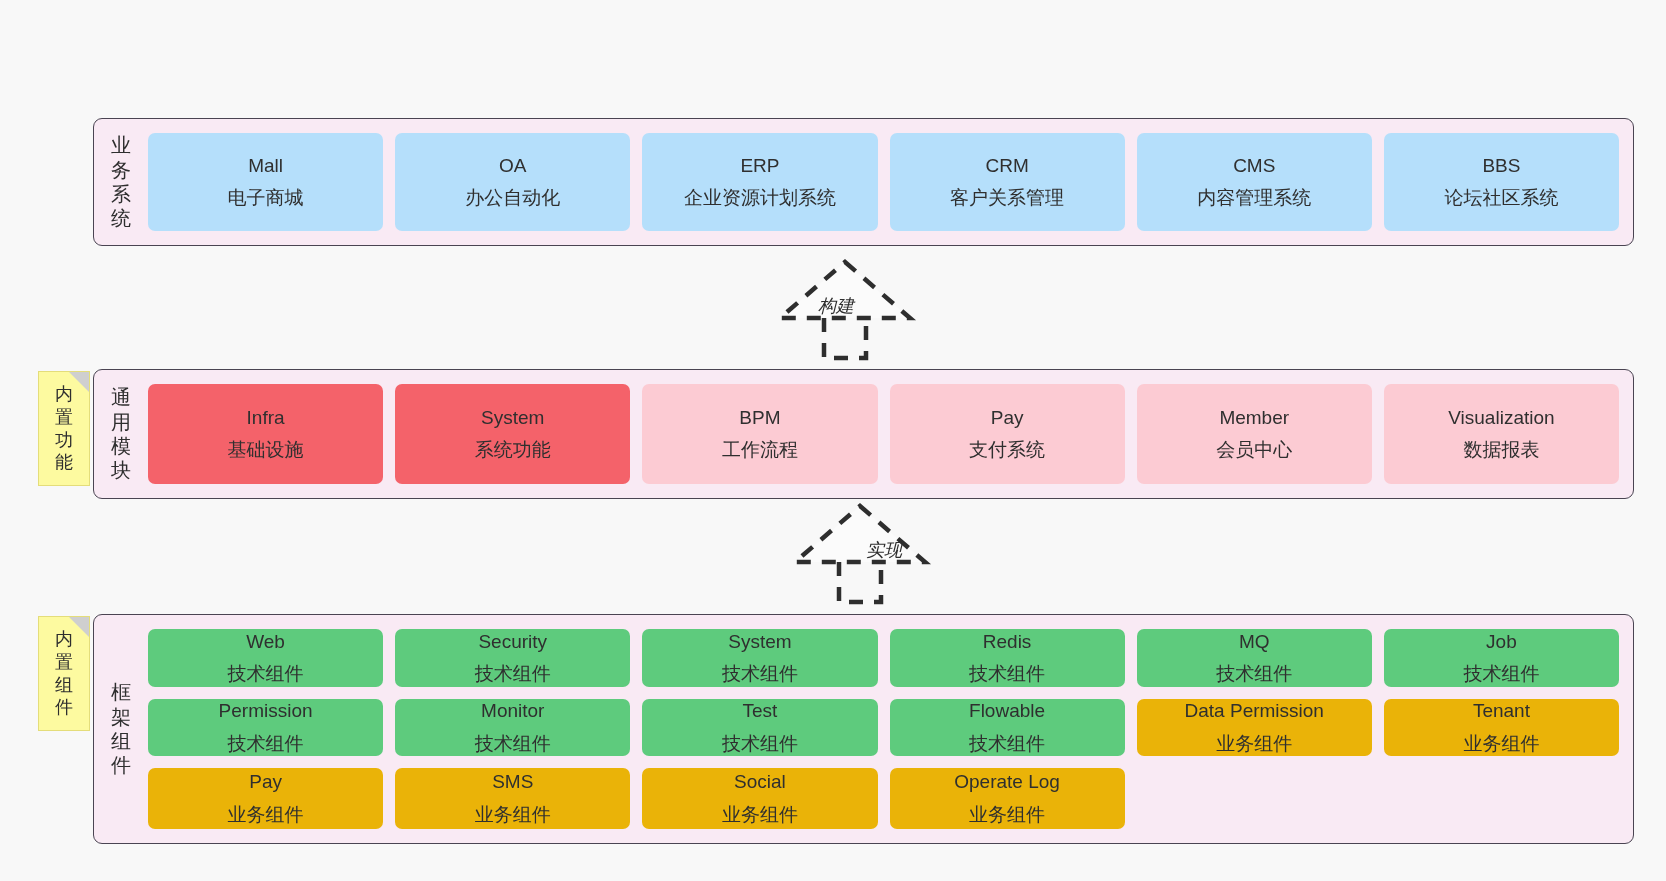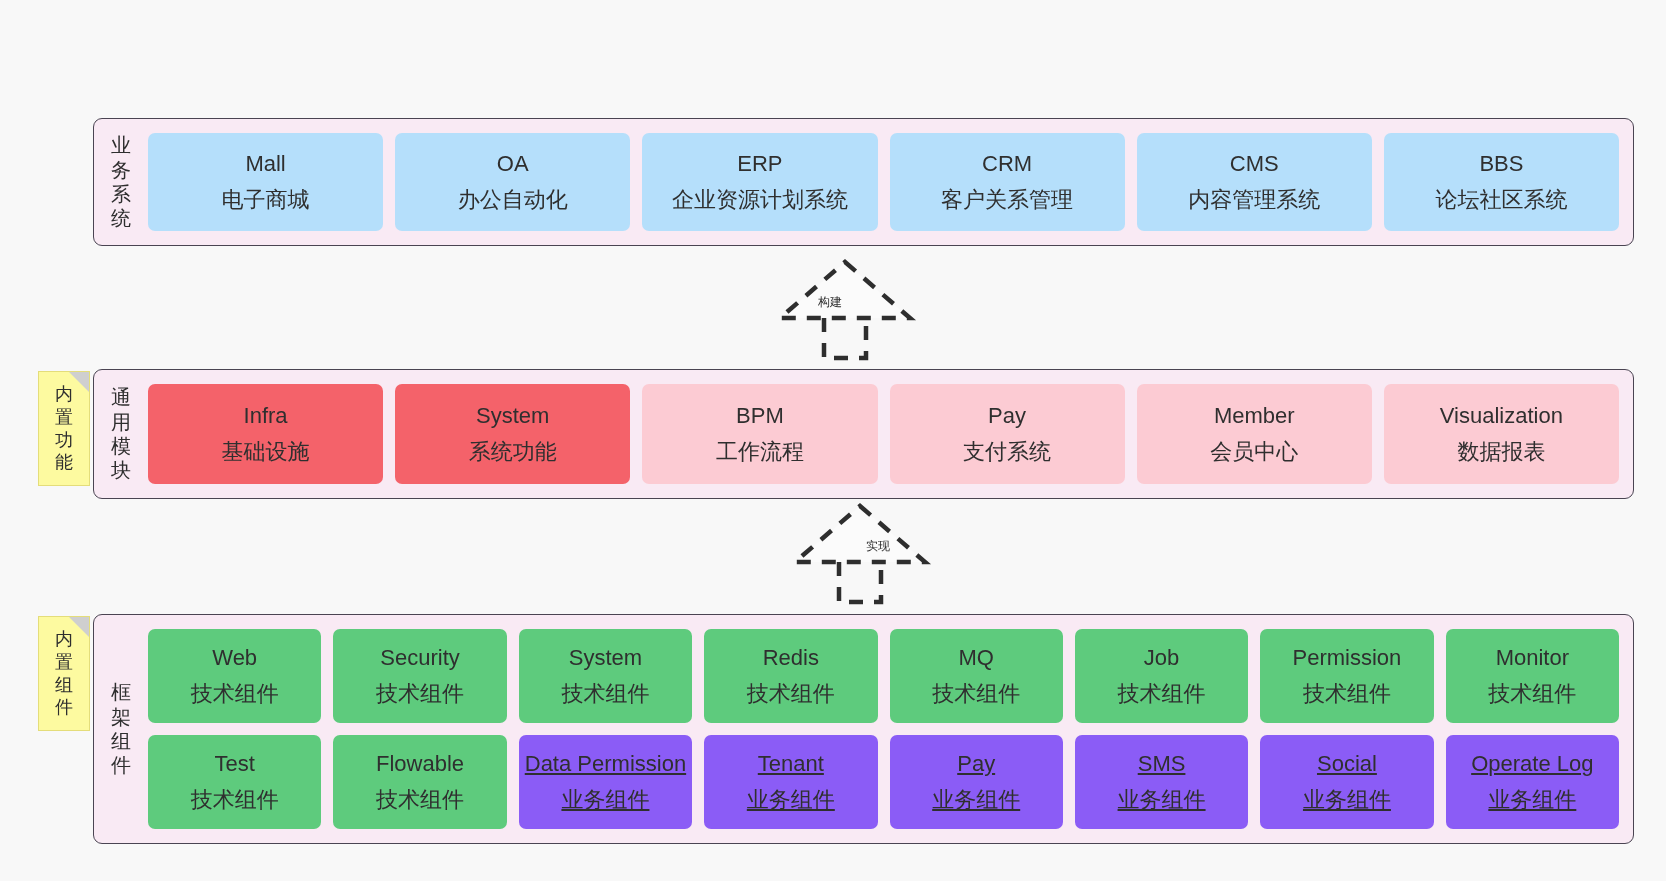--- a/index.html
+++ b/index.html
@@ -55,45 +55,45 @@
 
   
   .cells {
     flex: 1 1 auto;
     display: grid;
     gap: 12px 12px;
     padding: 14px 14px 14px 0px;
     box-sizing: border-box;
   }
   .cells.row6 { grid-template-columns: repeat(6, 1fr); }
-  .cells.row8 { grid-template-columns: repeat(8, 1fr); grid-template-rows: 1fr 1fr; }
+  .cells.row8 { grid-template-columns: repeat(6, 1fr); grid-template-rows: 1fr 1fr; }
 
   .cell {
     border-radius: 7px;
     display: flex;
     flex-direction: column;
     align-items: center;
     justify-content: center;
     text-align: center;
-    font-size: 22px;
+    font-size: 19px;
     line-height: 1.28;
     color: #2f2f2f;
     padding: 2px 6px;
     box-sizing: border-box;
     overflow: hidden;
   }
   .cell .t1 { white-space: normal; }
   .cell .t2 { white-space: nowrap; margin-top: 8px; }
 
   
   .c-blue        { background: #b5dffb; }
   .c-red         { background: #f4626a; }
   .c-pink        { background: #fccbd3; }
   .c-green       { background: #5ecb7d; }
-  .c-greenlight  { background: #8b5cf6; text-decoration: underline; }
+  .c-greenlight  { background: #eab308; }
 
   
   .note {
     position: absolute;
     box-sizing: border-box;
     background: #fdfaa0;
     border: 1px solid #e4dd7a;
     display: flex;
     flex-direction: column;
     align-items: center;
@@ -116,24 +116,25 @@
   .note-2 { left: 38px; top: 616px; width: 52px; height: 115px; }
 
   
   .arrow {
     position: absolute;
     z-index: 2;
   }
   .arrow svg { display: block; overflow: visible; }
   .arrow .lbl {
     position: absolute;
-    font-size: 12px;
+    font-size: 18px;
     color: #2e2e2e;
     white-space: nowrap;
     background: transparent;
+    font-style: italic;
   }
   .arrow-1 { left: 760px; top: 258px; width: 170px; height: 104px; }
   .arrow-2 { left: 775px; top: 502px; width: 170px; height: 104px; }
   .arrow-1 .lbl { left: 58px; top: 36px; }
   .arrow-2 .lbl { left: 58px; top: 36px; margin-left: 33px; }
 </style>
 </head>
 <body>
 
 <div class="canvas">

